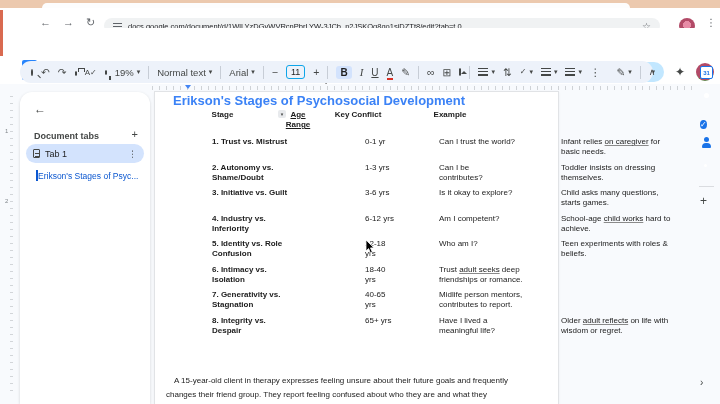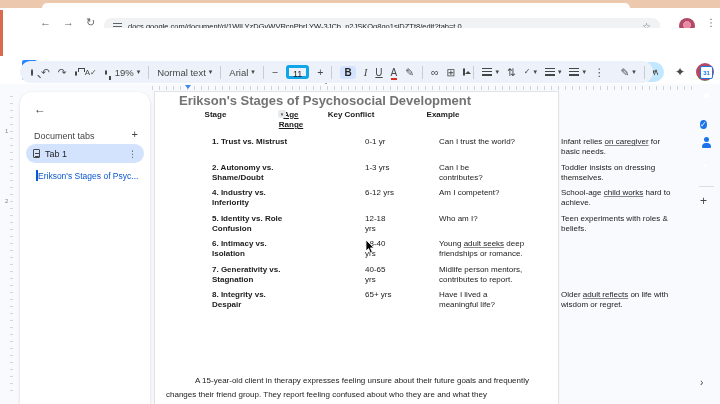--- a/index.html
+++ b/index.html
@@ -54,21 +54,21 @@
   .t-sep { width:1px; height:13px; background:#c7cdd6; flex:0 0 auto; }
   .t-ic { font-size:10.5px; line-height:1; }
   .t-label { font-size:9.5px; white-space:nowrap; }
   .grp { display:flex; align-items:center; gap:3px; }
   .srch { width:7px; height:7px; border:1.4px solid #444746; border-radius:50%; position:relative; }
   .srch::after { content:''; position:absolute; left:5px; top:6px; width:4px; height:1.4px; background:#444746; transform:rotate(45deg); }
   .prnt { width:9px; height:5px; border:1px solid #444746; border-radius:1px; position:relative; margin-top:2px; }
   .prnt::before { content:''; position:absolute; left:2px; top:-4px; width:5px; height:3px; border:1px solid #444746; border-bottom:none; }
   .roller { width:9px; height:5px; border:1px solid #444746; border-radius:1px; position:relative; }
   .roller::after { content:''; position:absolute; left:3px; top:5px; width:2px; height:4px; background:#444746; }
-  .size-box { border:3px solid #0ea5e9; border-radius:3px; padding:0 4px; height:14px; line-height:13px; font-size:9px; color:#1f1f1f; }
+  .size-box { border:1px solid #0ea5e9; border-radius:3px; padding:0 4px; height:14px; line-height:13px; font-size:9px; color:#1f1f1f; }
   .b-btn { background:#d3e3fd; border-radius:3px; padding:1px 4px; font-weight:bold; font-size:10px; color:#1f1f1f; }
   .i-btn { font-family:"Liberation Serif", serif; font-style:italic; font-size:11px; }
   .u-btn { text-decoration:underline; font-size:10px; }
   .a-color { position:relative; font-size:10px; }
   .a-color::after { content:''; position:absolute; left:0; right:0; bottom:-2px; height:2px; background:#d93025; }
   .img-ic { width:10px; height:8px; border:1px solid #444746; border-radius:1px; position:relative; }
   .img-ic::after { content:''; position:absolute; left:1px; bottom:1px; border-left:3px solid transparent; border-right:3px solid transparent; border-bottom:3px solid #444746; }
   .bars { width:10px; height:8px; background:repeating-linear-gradient(to bottom,#444746 0 1.2px,transparent 1.2px 3.2px); }
   .spacer { flex:1; }
 
@@ -95,48 +95,48 @@
   .indent-marker { position:absolute; left:185px; top:85px; width:0; height:0;
             border-left:3px solid transparent; border-right:3px solid transparent; border-top:4px solid #4285f4; }
   .vruler { position:absolute; left:10px; top:96px; width:3px; height:300px;
             background:repeating-linear-gradient(to bottom,#b9bdc1 0 1px,transparent 1px 7px); opacity:.6; }
   .vnum { position:absolute; font-size:6px; color:#80868b; left:5px; }
 
   
   .sidebar { position:absolute; left:20px; top:92px; width:130px; height:312px; background:#fff;
              border-radius:12px 12px 0 0; box-shadow:0 1px 3px rgba(60,64,67,.2); }
   .sb-back { position:absolute; left:14px; top:10px; font-size:12px; color:#444746; }
-  .sb-title { position:absolute; left:14px; top:39px; font-size:9px; color:#444746; font-weight:normal;text-align:center; }
+  .sb-title { position:absolute; left:14px; top:39px; font-size:9px; color:#444746; font-weight:bold;text-align:center; }
   .sb-plus { position:absolute; right:12px; top:36px; font-size:11px; color:#444746; }
   .tabpill { position:absolute; left:6px; top:52px; width:118px; height:19px; background:#d3e3fd; border-radius:10px;
              display:flex; align-items:center; gap:5px; padding:0 7px; }
   .tab-doc-ic { width:7px; height:9px; border:1px solid #444746; border-radius:1px;
              background:repeating-linear-gradient(to bottom,transparent 0 2px,#444746 2px 3px); background-size:5px 9px; background-position:1px 1px; background-repeat:no-repeat; }
   .tabpill-label { font-size:9px; color:#1f1f1f; flex:1; }
   .tabpill-menu { font-size:9px; color:#444746; }
   .outline-row { position:absolute; left:16px; top:78px; display:flex; align-items:center; gap:0; width:108px; }
   .outline-bar { width:2px; height:11px; background:#0b57d0; flex:0 0 auto; }
   .outline-text { font-size:8.5px; color:#0b57d0; white-space:nowrap; overflow:hidden; }
 
   
   .page { position:absolute; left:155px; top:92px; width:403px; height:312px; background:#fff;
           box-shadow:0 0 0 1px #e1e3e6, 0 1px 3px rgba(60,64,67,.12); }
-  .page-title { position:absolute; left:24px; top:1px; font-size:13px; font-weight:bold; color:#737373; white-space:nowrap; }
-  .thead { position:absolute; left:3px; top:18px; display:flex; }
+  .page-title { position:absolute; left:18px; top:1px; font-size:13px; font-weight:bold; color:#3b82f6; white-space:nowrap; }
+  .thead { position:absolute; left:10px; top:18px; display:flex; }
   .hc { font-size:8px; font-weight:bold; color:#1b1b1b; text-align:center; white-space:pre-line; line-height:10px; }
   .hc1 { width:115px; } .hc2 { width:36px;text-decoration:underline; } .hc3 { width:84px; } .hc4 { width:100px; }
   .col-menu-btn { position:absolute; left:123px; top:18px; width:8px; height:8px; background:#e8eaed; border-radius:2px;
           font-size:5px; color:#444746; text-align:center; line-height:8px; }
   .tbody { position:absolute; left:19px; top:45px; }
   .trow { display:flex; margin-bottom:5.5px; }
   .tc { white-space:pre; line-height:10px; font-size:8px; color:#1b1b1b;margin-left:38px; }
   .tc1 { width:115px; font-weight:bold; } .tc2 { width:36px; } .tc3 { width:84px; } .tc4 { width:130px; }
   .uu { text-decoration:underline; text-decoration-color:#8a8a8a; }
   .para { position:absolute; left:11px; top:282px; width:384px; font-size:8px; line-height:14px; color:#1b1b1b; }
-  .para .l1 { text-indent:8px;text-align:center; }
+  .para .l1 { text-indent:8px; }
 
   .cursor { position:absolute; left:365px; top:240px; z-index:50; }
 </style>
 </head>
 <body>
 
 <div class="tabstrip">
   <div class="tab-active"></div>
 </div>
 <div class="red-edge"></div>
@@ -296,20 +296,27 @@
       <div class="trow">
         <span class="tc tc1">2. Autonomy vs.
 Shame/Doubt</span>
         <span class="tc tc2">1-3 yrs</span>
         <span class="tc tc3">Can I be
 contributes?</span>
         <span class="tc tc4"><span>Toddler insists on dressing
 themselves.</span></span>
       </div>
       <div class="trow">
+        <span class="tc tc1">3. Initiative vs. Guilt</span>
+        <span class="tc tc2">3-6 yrs</span>
+        <span class="tc tc3">Is it okay to explore?</span>
+        <span class="tc tc4"><span>Child asks many questions,
+starts games.</span></span>
+      </div>
+      <div class="trow">
         <span class="tc tc1">4. Industry vs.
 Inferiority</span>
         <span class="tc tc2">6-12 yrs</span>
         <span class="tc tc3">Am I competent?</span>
         <span class="tc tc4"><span>School-age </span><span class="uu">child works</span><span> hard to
 achieve.</span></span>
       </div>
       <div class="trow">
         <span class="tc tc1">5. Identity vs. Role
 Confusion</span>
@@ -317,21 +324,21 @@
 yrs</span>
         <span class="tc tc3">Who am I?</span>
         <span class="tc tc4"><span>Teen experiments with roles &amp;
 beliefs.</span></span>
       </div>
       <div class="trow">
         <span class="tc tc1">6. Intimacy vs.
 Isolation</span>
         <span class="tc tc2">18-40
 yrs</span>
-        <span class="tc tc4"><span>Young </span><span class="uu">adult seeks</span><span> deep
+        <span class="tc tc4"><span>Trust </span><span class="uu">adult seeks</span><span> deep
 friendships or romance.</span></span>
       </div>
       <div class="trow">
         <span class="tc tc1">7. Generativity vs.
 Stagnation</span>
         <span class="tc tc2">40-65
 yrs</span>
         <span class="tc tc4"><span>Midlife person mentors,
 contributes to report.</span></span>
       </div>

